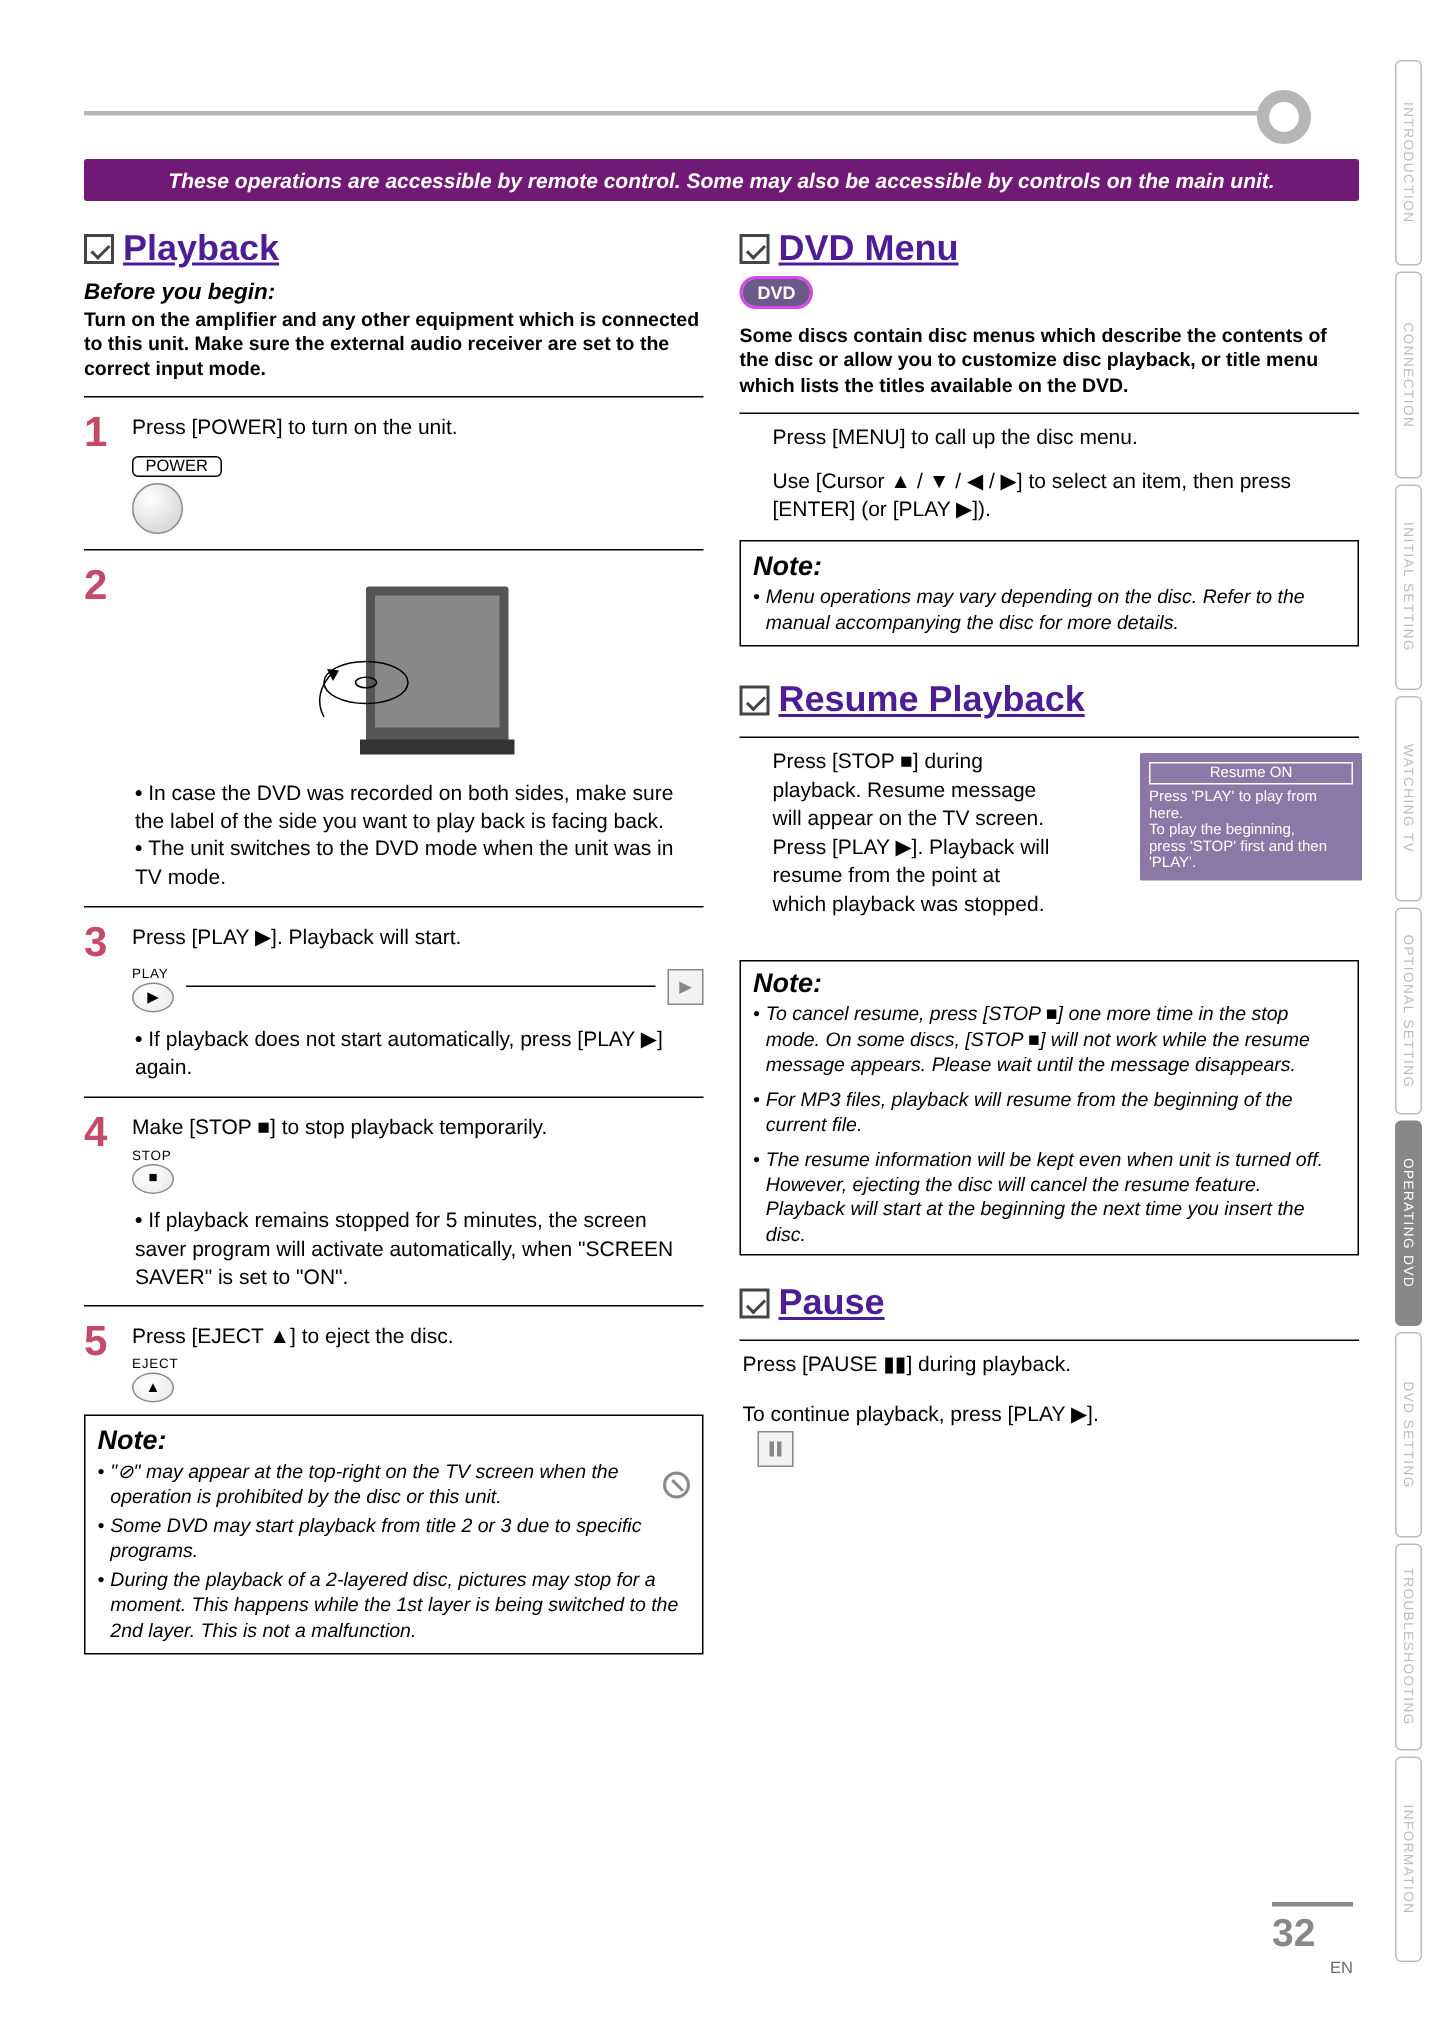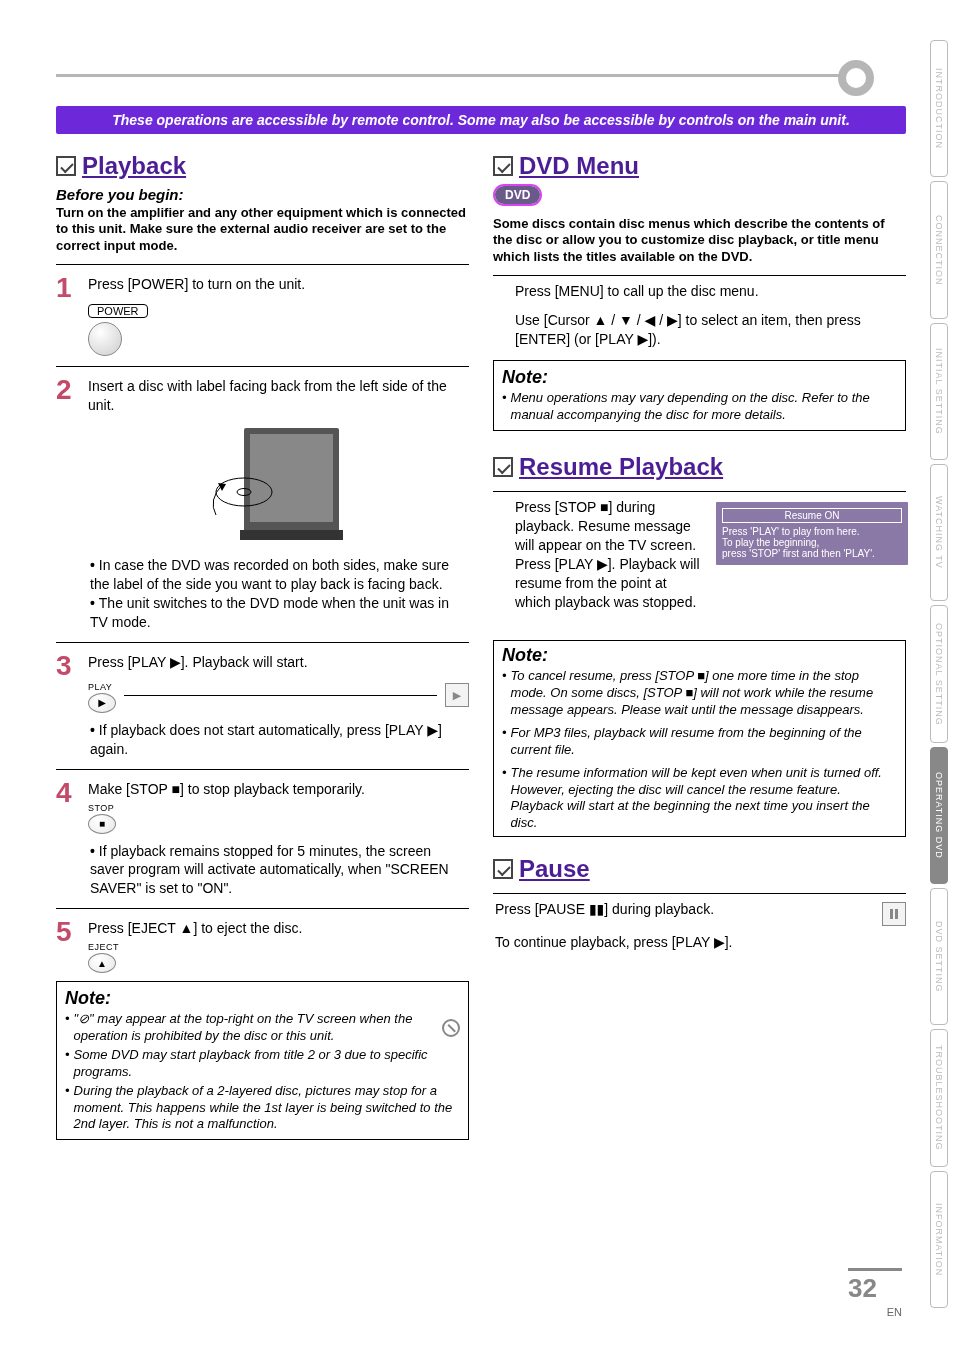--- a/index.html
+++ b/index.html
@@ -20,21 +20,21 @@
   .page-wrap::before {
     content:''; position:absolute; left:56px; right:92px; top:74px;
     height:3px; background:#b6b6b6;
   }
   .header-circle {
     position: absolute; top: 60px; right: 80px;
     width: 36px; height: 36px; border: 8px solid #b6b6b6; border-radius: 50%;
     background: #fff; z-index: 2;
   }
   .banner {
-    background: #6d28d9; color: #fff; padding: 6px 10px; margin-top: 36px;
+    background: #701a75; color: #fff; padding: 6px 10px; margin-top: 36px;
     text-align: center; font-style: italic; font-weight: 600; font-size: 14px;
     border-radius: 2px;
   }
   .columns { display: flex; gap: 24px; margin-top: 8px; }
   .col { flex: 1; min-width: 0; }
   .section-title {
     color: #4c1d95; font-size: 24px; font-weight: 800;
     text-decoration: underline; margin-top: 10px; display: flex; align-items: center;
   }
   .check { display:inline-block; width:20px; height:20px; border:2px solid #444; margin-right:6px; position:relative; flex-shrink:0;}
@@ -53,21 +53,21 @@
   .note-item { font-style: italic; font-size: 13px; line-height: 1.3; margin-top: 2px; display:flex; }
   .note-item .dot { flex-shrink:0; margin-right:4px; }
   .dvd-pill { display:inline-block; border:2px solid #d946ef; color:#6a5a8a; border-radius:14px; padding:2px 12px; font-size:12px; font-weight:700; margin-top:4px;}
   .dvd-pill span { background:#6a5a8a; color:#fff; padding:2px 8px; border-radius:10px; display:inline-block; margin:-2px -12px; padding:2px 10px;}
   .dvd-pill-inner { background:#6a5a8a; color:#fff; padding:1px 10px; border-radius:10px;}
   .power-label { border:1px solid #000; border-radius:4px; padding:0 8px; font-size:11px; display:inline-block; margin:6px 0 2px 0;}
   .power-btn { width:34px; height:34px; border-radius:50%; background:radial-gradient(circle at 35% 30%, #fff, #ccc); border:1px solid #888; margin-top:2px;}
   .remote-btn { width:28px; height:20px; border-radius:50%/50%; border:1.5px solid #888; display:flex; align-items:center; justify-content:center; font-size:10px; background:radial-gradient(circle at 35% 30%, #fff, #e8e8e8);}
   .remote-stack { margin-left:0; margin-top:4px;}
   .remote-stack .lbl { font-size:9px; letter-spacing:0.5px; margin-bottom:1px;}
-  .osd-box { position:absolute; right:-2px; width:192px; background:#8a79a6; color:#fff; font-size:10px; padding:6px; border-radius:1px;}
+  .osd-box { position:absolute; right:-2px; width:148px; background:#8a79a6; color:#fff; font-size:10px; padding:6px; border-radius:1px;}
   .osd-box .osd-t { border:1px solid #fff; text-align:center; padding:1px 0; margin-bottom:3px; font-size:10px;}
   .play-diag { display:flex; align-items:center; gap:8px; }
   .play-line { flex:1; border-top:1px solid #000; }
   .play-square { width:24px; height:24px; border:1px solid #888; display:flex; align-items:center; justify-content:center; background:#f3f3f3;}
   .pause-glyph { display:inline-block; width:8px; height:10px; border-left:3px solid #888; border-right:3px solid #888; }
   .sidebar {
     position: absolute; right: 6px; top: 40px; bottom: 40px;
     display: flex; flex-direction: column; gap: 4px;
   }
   .tab { writing-mode: vertical-rl; text-orientation: mixed; font-size:9px; letter-spacing:1px;
@@ -116,21 +116,20 @@
             <div class="power-btn"></div>
           </div>
         </div>
       </div>
 
       <hr class="sep">
 
       <div class="step">
         <div class="step-num">2</div>
         <div class="step-body">
-          <div class="instr">Insert a disc with label facing back from the left side of the unit.</div>
           <svg class="dvd-insert-svg" width="150" height="130">
             <rect x="40" y="8" width="95" height="108" rx="2" fill="#555"></rect>
             <rect x="46" y="14" width="83" height="88" fill="#888"></rect>
             <rect x="36" y="110" width="103" height="10" fill="#333"></rect>
             <ellipse cx="40" cy="72" rx="28" ry="14" fill="none" stroke="#000" stroke-width="1"></ellipse>
             <ellipse cx="40" cy="72" rx="7" ry="3.5" fill="none" stroke="#000" stroke-width="1"></ellipse>
             <path d="M 12 95 Q 4 80 18 65" fill="none" stroke="#000" stroke-width="1"></path>
             <path d="M 14 63 L 22 64 L 18 71 Z" fill="#000"></path>
           </svg>
           <div class="bullet">In case the DVD was recorded on both sides, make sure the label of the side you want to play back is facing back.</div>
@@ -260,21 +259,21 @@
             <span>The resume information will be kept even when unit is turned off. However, ejecting the disc will cancel the resume feature. Playback will start at the beginning the next time you insert the disc.</span>
           </div>
       </div>
 
       <div class="section-title" style="margin-top:18px;">
         <span class="check"></span>
         <span>Pause</span>
       </div>
       <hr class="sep">
 
-      <div class="pause-row" style="padding-left:2px;">
+      <div class="pause-row" style="padding-left:2px;flex-direction:column;">
         <div class="txt">
           <div class="instr">Press [PAUSE ▮▮] during playback.</div>
           <div class="instr" style="margin-top:14px;">To continue playback, press [PLAY ▶].</div>
         </div>
         <div class="play-square" style="margin-left:10px; margin-top:2px;">
             <span class="pause-glyph"></span>
           </div>
       </div>
     </div>
   </div>

